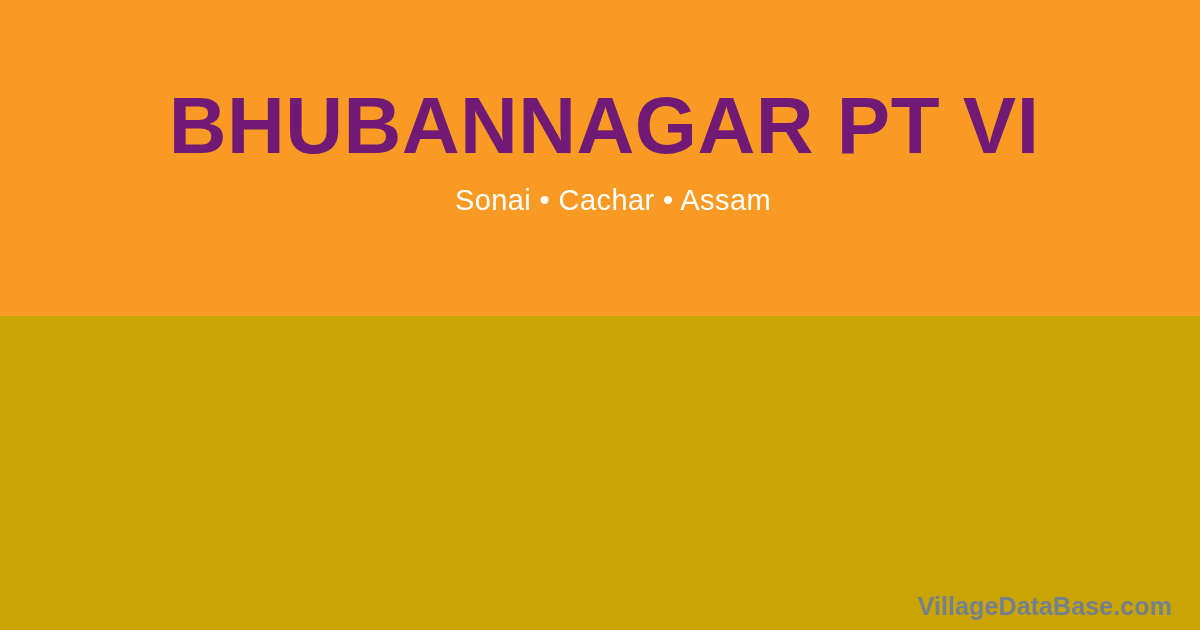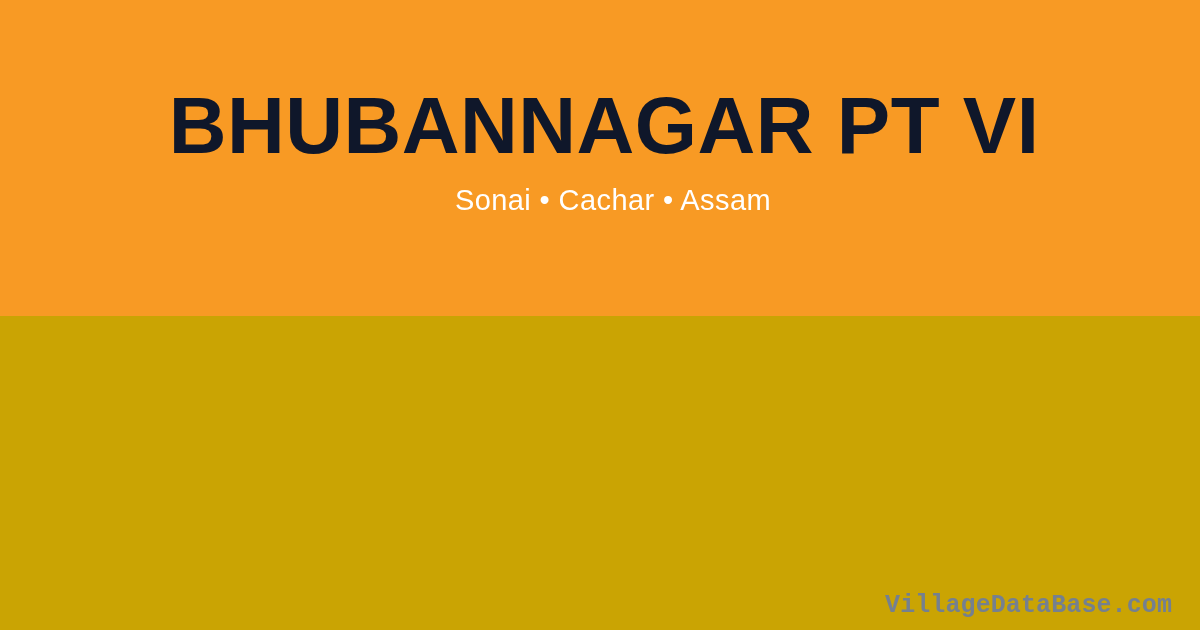--- a/index.html
+++ b/index.html
@@ -37,21 +37,21 @@
     position: absolute;
     left: 0;
     top: 80px;
     width: 1200px;
     text-align: center;
     font-family: "Liberation Sans", sans-serif;
     font-weight: 700;
     font-size: 80px;
     line-height: 92px;
     letter-spacing: 0.5px;
-    color: #0f172a;
+    color: #701a75;
     white-space: nowrap;
     padding-left: 8px;
   }
 
   .subtitle {
     position: absolute;
     left: 0;
     top: 182px;
     width: 1200px;
     text-align: center;
@@ -73,21 +73,21 @@
     width: 1200px;
     height: 314px;
     background: #CAA403;
   }
 
   
   .watermark {
     position: absolute;
     right: 28px;
     bottom: 8px;
-    font-family: Liberation Mono, monospace;
+    font-family: Liberation Sans, sans-serif;
     font-weight: 700;
     font-size: 25px;
     line-height: 32px;
     letter-spacing: 0.1px;
     color: #75808F;
     white-space: nowrap;
   }
 </style>
 </head>
 <body>

